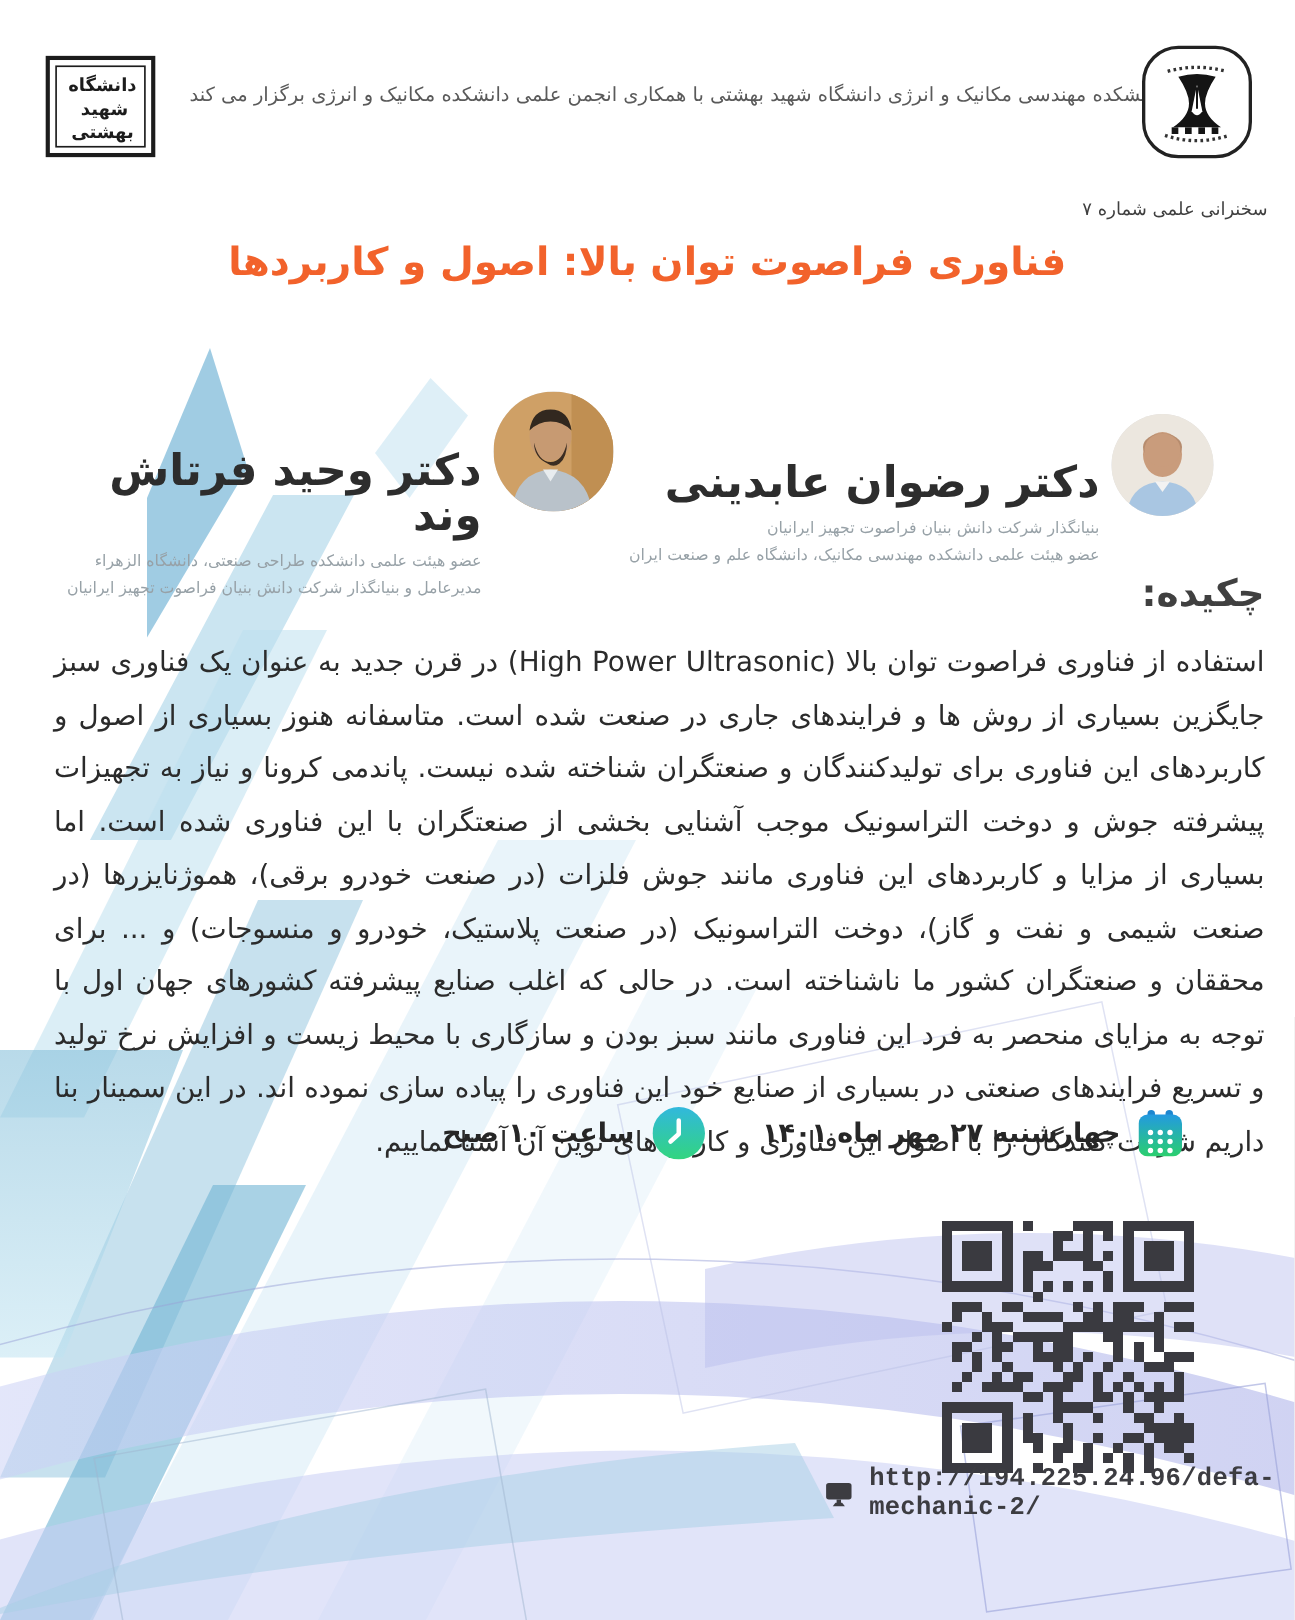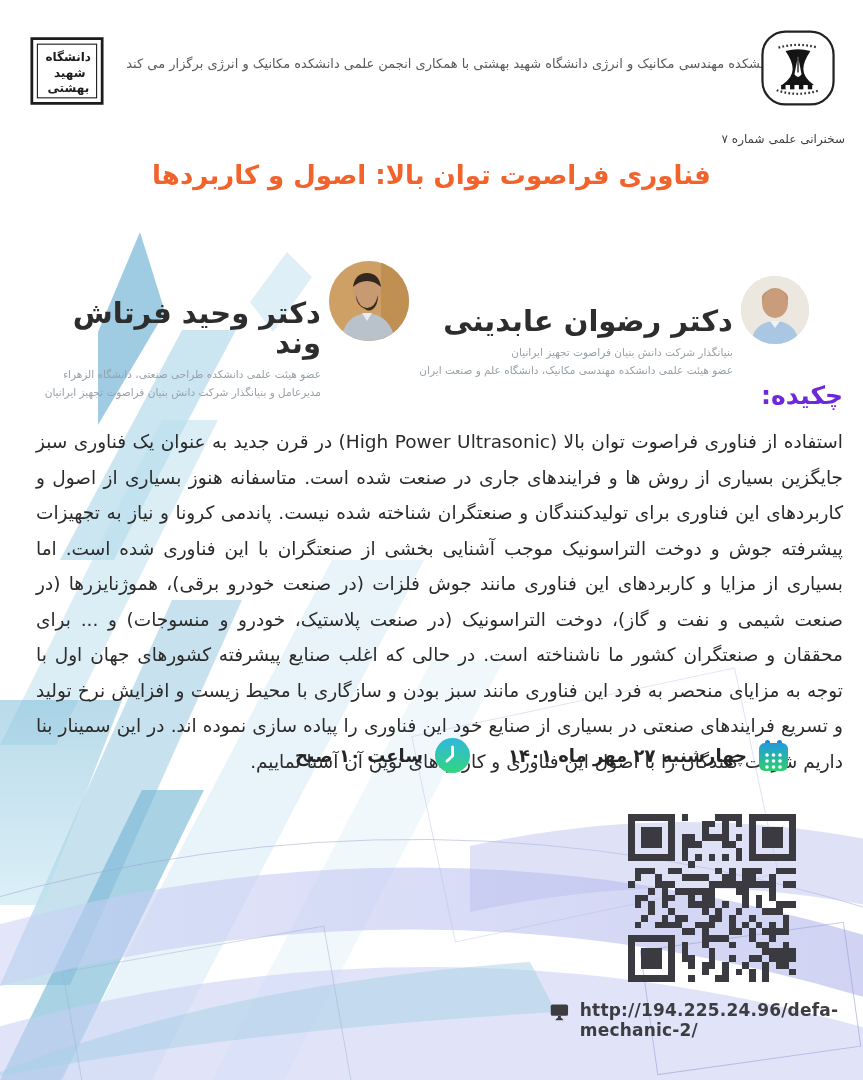--- a/index.html
+++ b/index.html
@@ -28,34 +28,34 @@
   .avatar{border-radius:50%;overflow:hidden;background:#ddd;}
   .av-right{top:276px;left:741px;width:68px;height:68px;}
   .av-left{top:261px;left:329px;width:80px;height:80px;}
   .spk{direction:rtl;text-align:right;}
   .spk-right{top:270px;right:130px;width:330px;}
   .spk-left{top:262px;right:542px;width:300px;}
   .spk .name{font-size:29px;font-weight:bold;color:#2d2d2d;line-height:30px;margin-top:36px;}
   .spk .aff{margin-top:7px;font-size:10.5px;line-height:18px;color:#97a1a7;}
 
   
-  .abs-head{top:381px;right:20px;direction:rtl;font-size:25px;font-weight:bold;color:#6d28d9;}
+  .abs-head{top:381px;right:20px;direction:rtl;font-size:25px;font-weight:bold;color:#404040;}
   .abs-body{top:424px;right:20px;left:36px;direction:rtl;text-align:justify;
     font-size:18.5px;line-height:35.5px;color:#2b2b2b;}
 
   
   .sched{top:738px;right:75px;display:flex;direction:rtl;align-items:center;}
   .sched .txt{font-size:18px;font-weight:bold;color:#262626;white-space:nowrap;}
   .ico-cal{width:29px;height:31px;margin-left:12px;}
   .ico-clk{width:35px;height:35px;margin:0 12px 0 12px;}
   .gap{width:26px;}
 
   
   .qr{top:814px;left:628px;width:168px;height:168px;}
-  .urlrow{top:1000px;left:550px;display:flex;direction:ltr;}
+  .urlrow{top:977px;left:550px;display:flex;align-items:center;direction:ltr;font-family:Liberation Mono, monospace;}
   .ico-mon{width:25px;height:24px;margin-right:11px;}
   .url{font-size:17px;font-weight:bold;color:var(--url_dark,#3C3C41);letter-spacing:.2px;}
   .url a{color:inherit;text-decoration:none;}
 </style>
 </head>
 <body>
 
 <div class="poster">
 
   <svg class="bg" viewBox="0 0 863 1080" preserveAspectRatio="none" aria-hidden="true">

